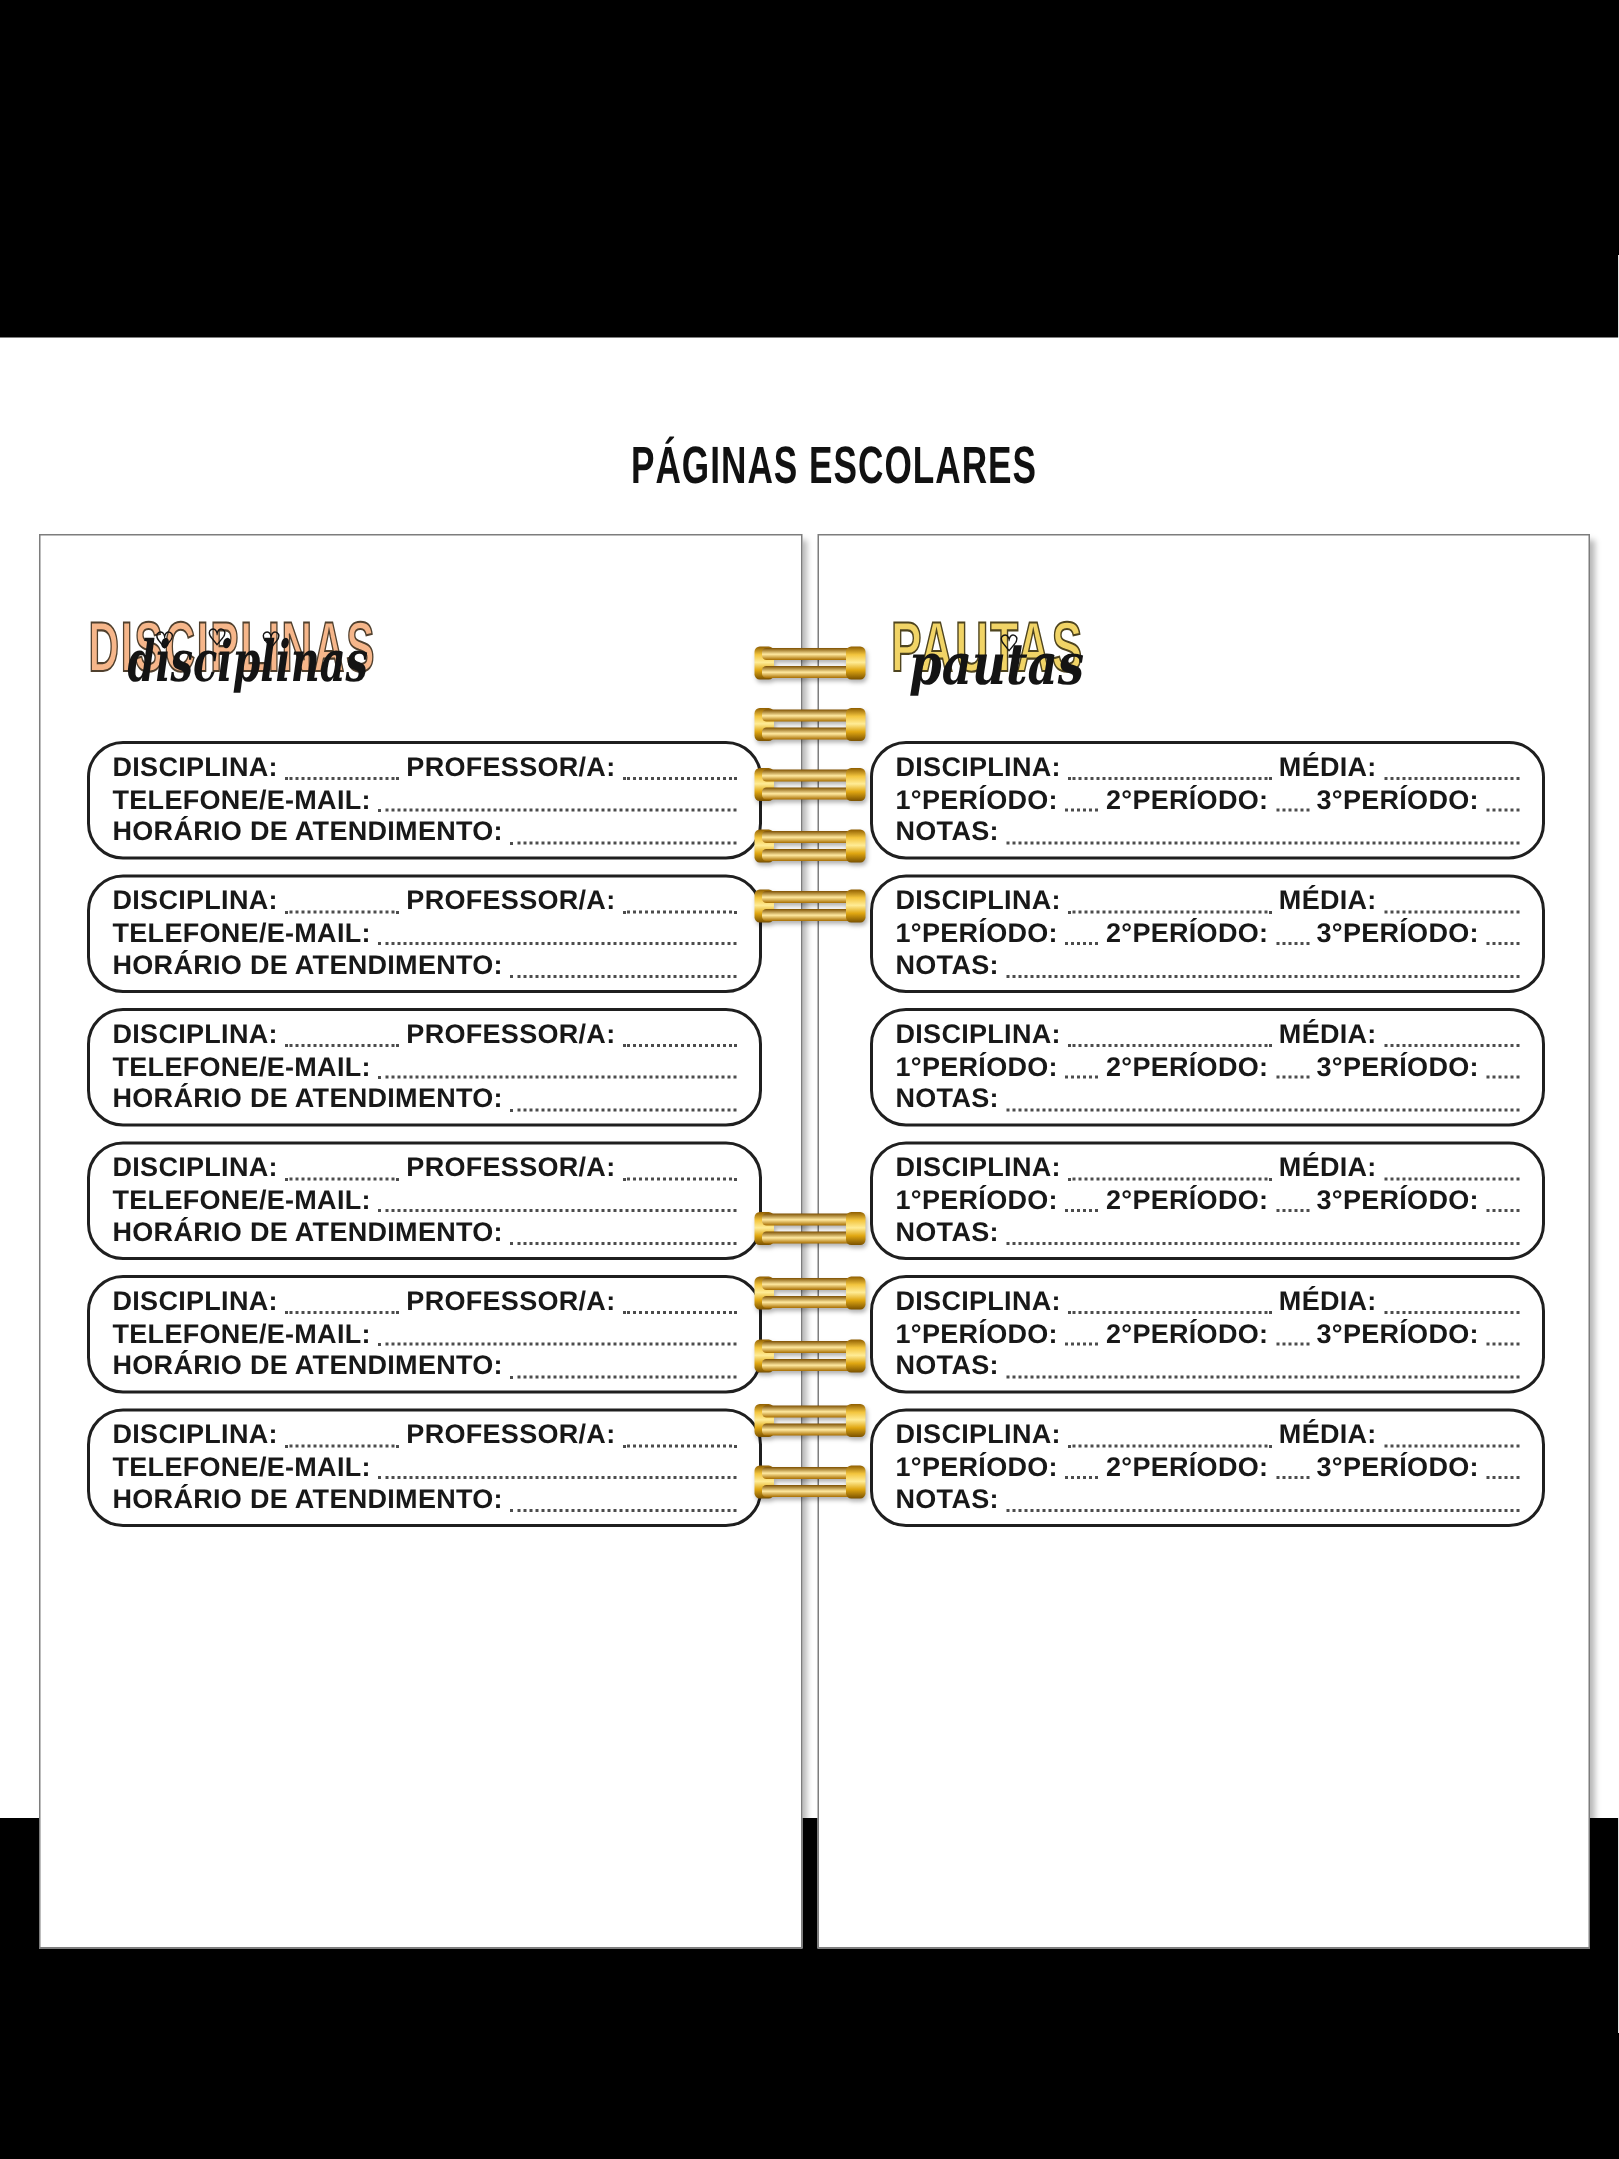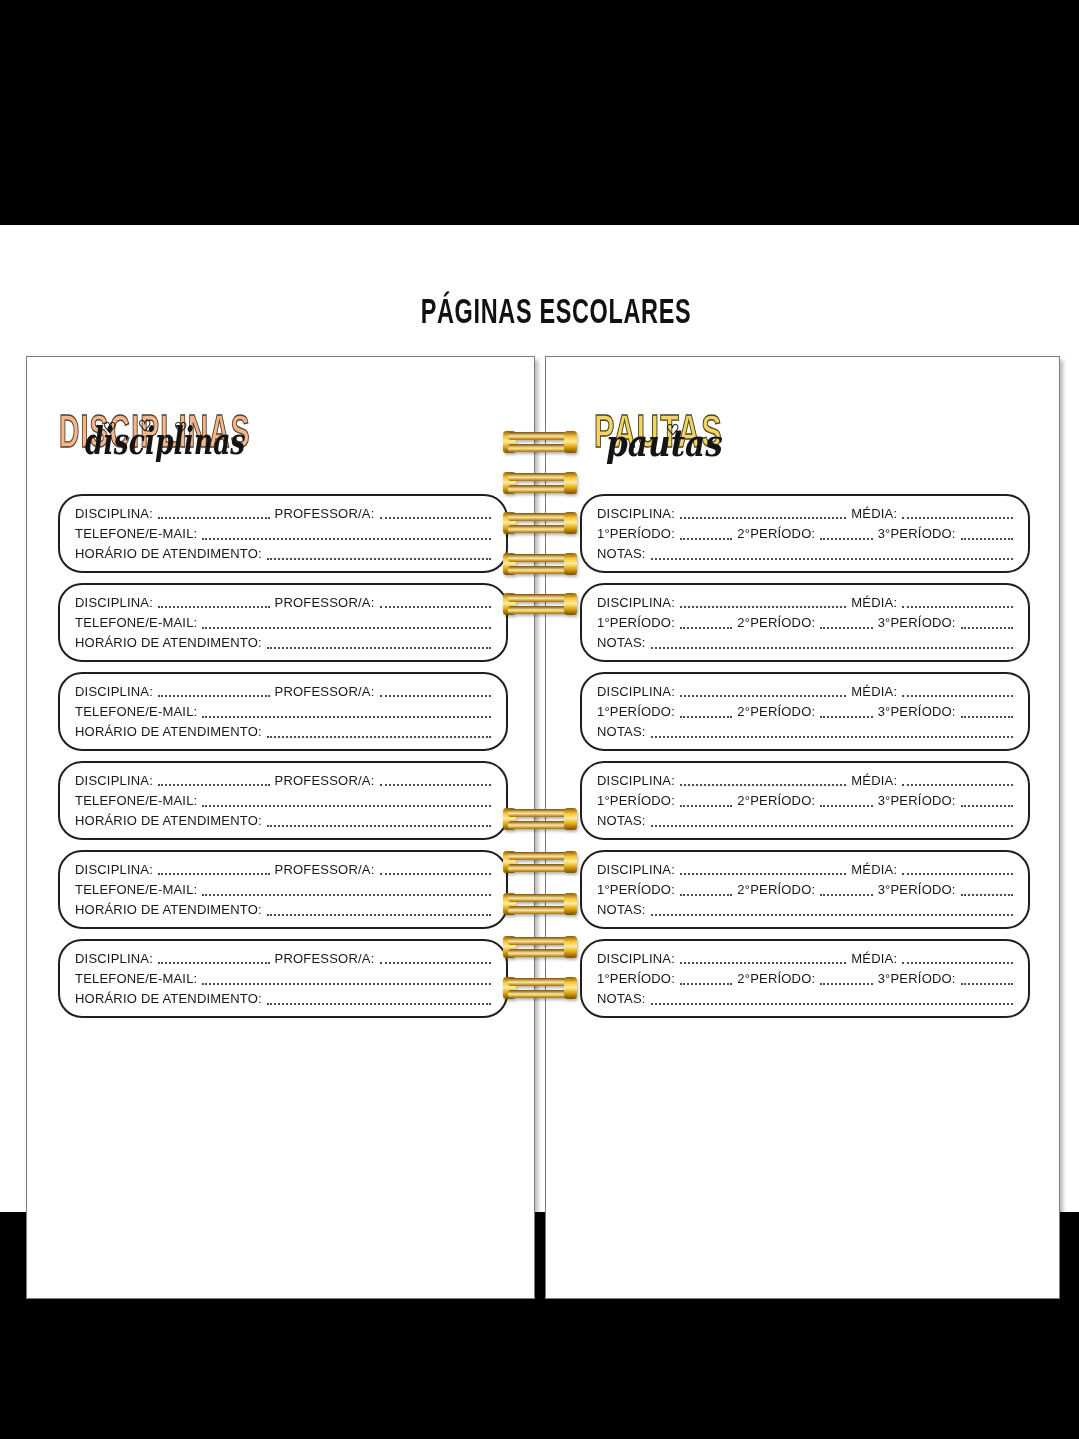--- a/index.html
+++ b/index.html
@@ -34,21 +34,21 @@
   #script-right{left:12px;top:17px;font-size:38px;transform:scaleX(0.82);}
   .heart{position:absolute;font-size:15px;font-weight:700;color:#121212;line-height:1;}
 
   
   .cards{position:absolute;display:flex;flex-direction:column;gap:10px;}
   #page-left .cards{left:31px;top:137px;width:450px;}
   #page-right .cards{left:34px;top:137px;width:450px;}
   .card{height:79px;border:2.5px solid #1f1f1f;border-radius:24px;box-sizing:border-box;
         display:flex;flex-direction:column;justify-content:space-evenly;padding:5px 15px;background:#fff;}
   .row{display:flex;align-items:flex-end;}
-  .lbl{font-weight:400;font-size:13px;line-height:1.1;letter-spacing:0.2px;white-space:nowrap;color:#181818;}
+  .lbl{font-weight:700;font-size:18px;line-height:1.1;letter-spacing:0.2px;white-space:nowrap;color:#181818;}
   .dots{flex:1 1 auto;border-bottom:2px dotted #4c4c4c;margin:0 5px 2px 5px;min-width:18px;height:12px;}
   .dots.last{margin-right:0;}
 
   
   .ring{position:absolute;left:503px;width:74px;height:22px;z-index:6;
         filter:drop-shadow(1px 2px 1.5px rgba(0,0,0,0.30));}
   .ring .cap{position:absolute;top:0;width:13px;height:22px;border-radius:3.5px;
         background:linear-gradient(180deg,#8f5e00 0%,#f3c53e 25%,#ffec96 48%,#e0a712 72%,#7a5100 100%);}
   .ring .capL{left:0;}
   .ring .capR{right:0;}

